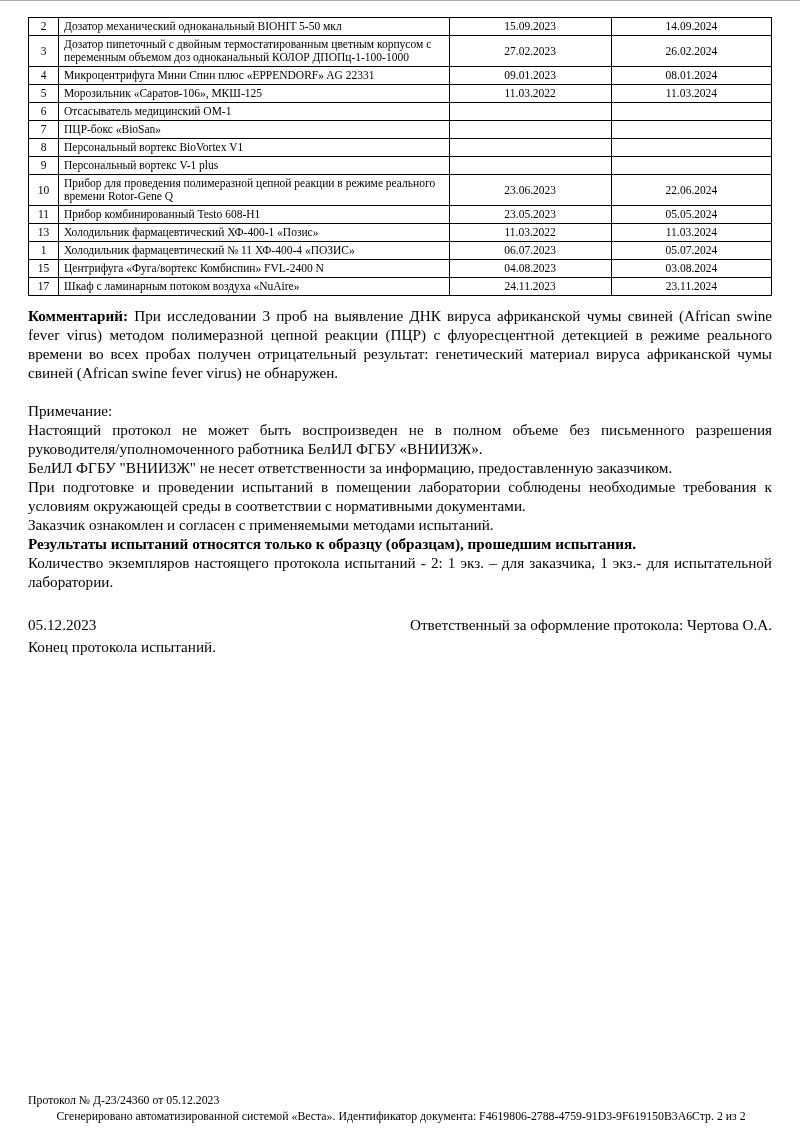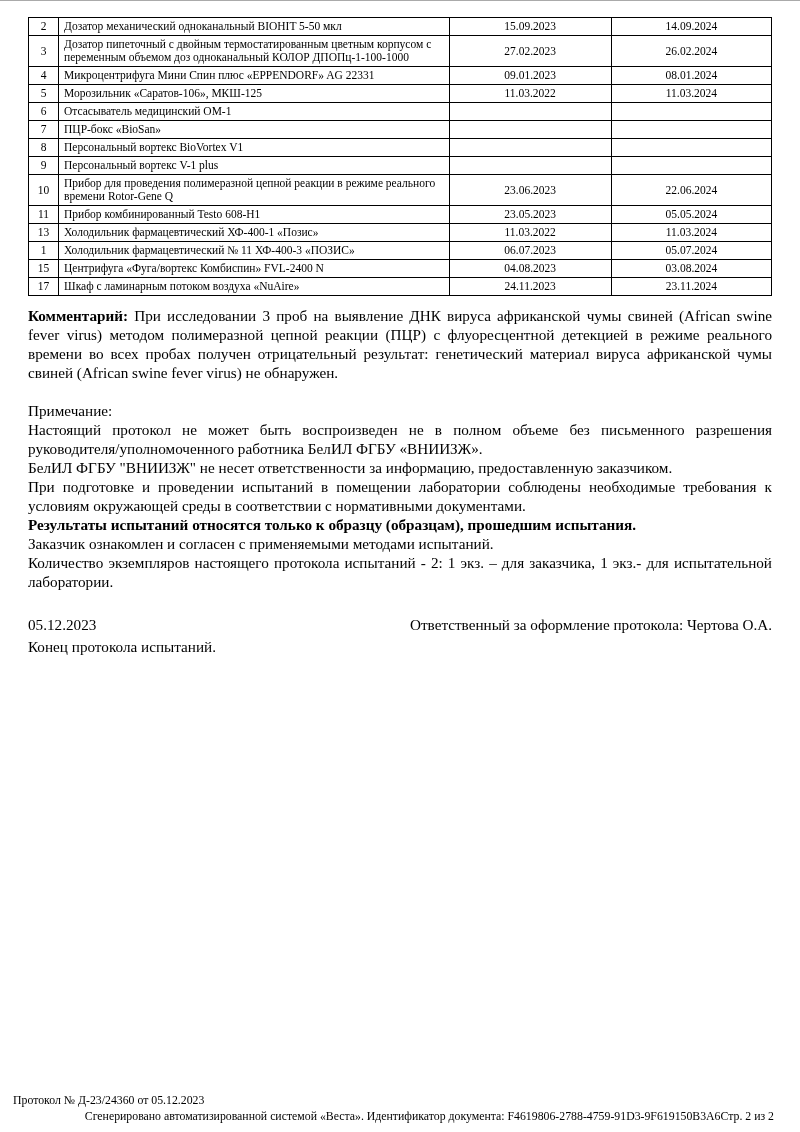--- a/index.html
+++ b/index.html
@@ -56,28 +56,28 @@
     text-align: center;
   }
   .end-line {
     margin: 3px 28px 0 28px;
     font-size: 15.2px;
     line-height: 19px;
   }
   .footer {
     position: absolute;
     top: 1092px;
-    left: 13px;
+    left: 28px;
     right: 26px;
     font-size: 11.8px;
     line-height: 16px;
   }
   .footer-bottom {
     display: flex;
-    justify-content: flex-end;
+    justify-content: center;
   }
 </style>
 </head>
 <body>
 
 <div class="page">
   <div class="top-rule"></div>
 
   <table class="equip-table">
     <colgroup>
@@ -148,21 +148,21 @@
           <td class="cell-date">05.05.2024</td>
         </tr>
         <tr>
           <td class="cell-num">13</td>
           <td class="cell-name">Холодильник фармацевтический ХФ-400-1 «Позис»</td>
           <td class="cell-date">11.03.2022</td>
           <td class="cell-date">11.03.2024</td>
         </tr>
         <tr>
           <td class="cell-num">1</td>
-          <td class="cell-name">Холодильник фармацевтический № 11 ХФ-400-3 «ПОЗИС»</td>
+          <td class="cell-name">Холодильник фармацевтический № 11 ХФ-400-4 «ПОЗИС»</td>
           <td class="cell-date">06.07.2023</td>
           <td class="cell-date">05.07.2024</td>
         </tr>
         <tr>
           <td class="cell-num">15</td>
           <td class="cell-name">Центрифуга «Фуга/вортекс Комбиспин» FVL-2400 N</td>
           <td class="cell-date">04.08.2023</td>
           <td class="cell-date">03.08.2024</td>
         </tr>
         <tr>
@@ -179,22 +179,22 @@
       <b>Комментарий:</b>
       <span>При исследовании 3 проб на выявление ДНК вируса африканской чумы свиней (African swine fever virus) методом полимеразной цепной реакции (ПЦР) с флуоресцентной детекцией в режиме реального времени во всех пробах получен отрицательный результат: генетический материал вируса африканской чумы свиней (African swine fever virus) не обнаружен.</span>
     </p>
 
     <div class="notes">
       <div class="note-line">Примечание:</div>
       <div id="notes-container">
           <div class="note-line">Настоящий протокол не может быть воспроизведен не в полном объеме без письменного разрешения руководителя/уполномоченного работника БелИЛ ФГБУ «ВНИИЗЖ».</div>
           <div class="note-line">БелИЛ ФГБУ "ВНИИЗЖ" не несет ответственности за информацию, предоставленную заказчиком.</div>
           <div class="note-line">При подготовке и проведении испытаний в помещении лаборатории соблюдены необходимые требования к условиям окружающей среды в соответствии с нормативными документами.</div>
+          <div class="note-line">Заказчик ознакомлен и согласен с применяемыми методами испытаний.</div>
           <div class="note-line note-bold">Результаты испытаний относятся только к образцу (образцам), прошедшим испытания.</div>
-          <div class="note-line">Заказчик ознакомлен и согласен с применяемыми методами испытаний.</div>
           <div class="note-line">Количество экземпляров настоящего протокола испытаний - 2: 1 экз. – для заказчика, 1 экз.- для испытательной лаборатории.</div>
         </div>
     </div>
   </div>
 
   <div class="sig-row">
     <span>05.12.2023</span>
     <span>Ответственный за оформление протокола: Чертова О.А.</span>
   </div>
   <div class="end-line">Конец протокола испытаний.</div>

